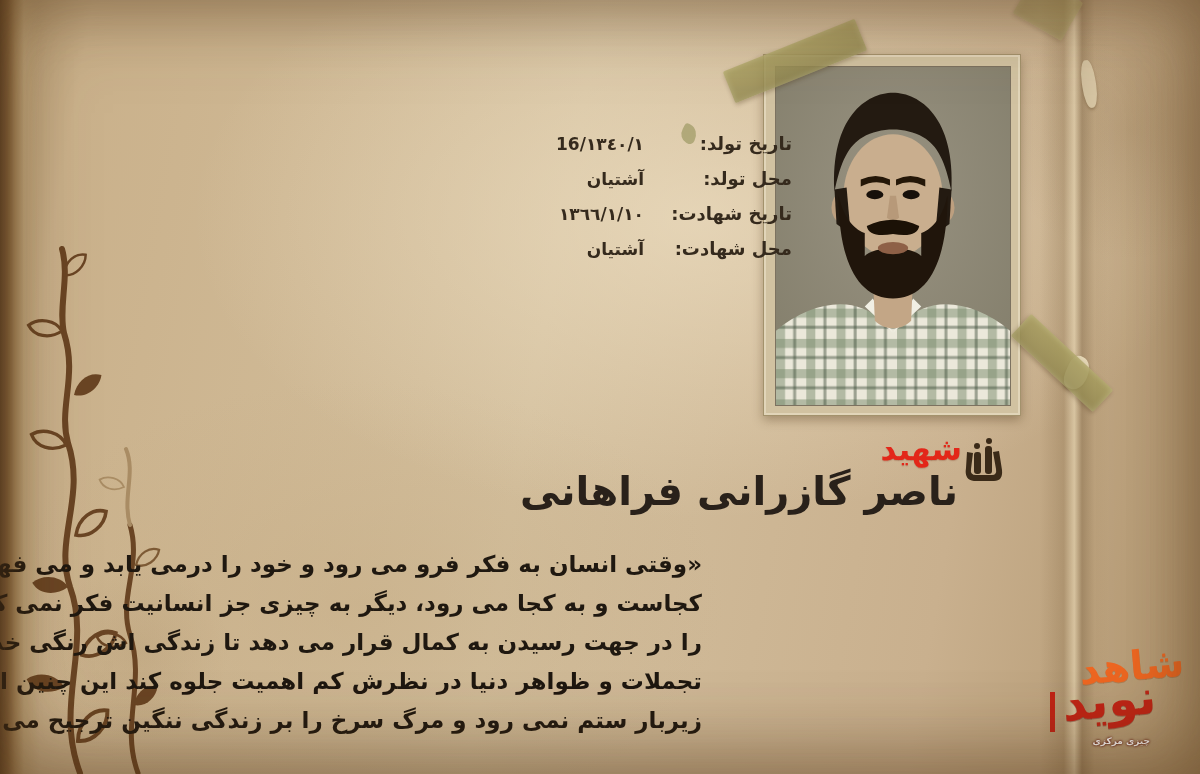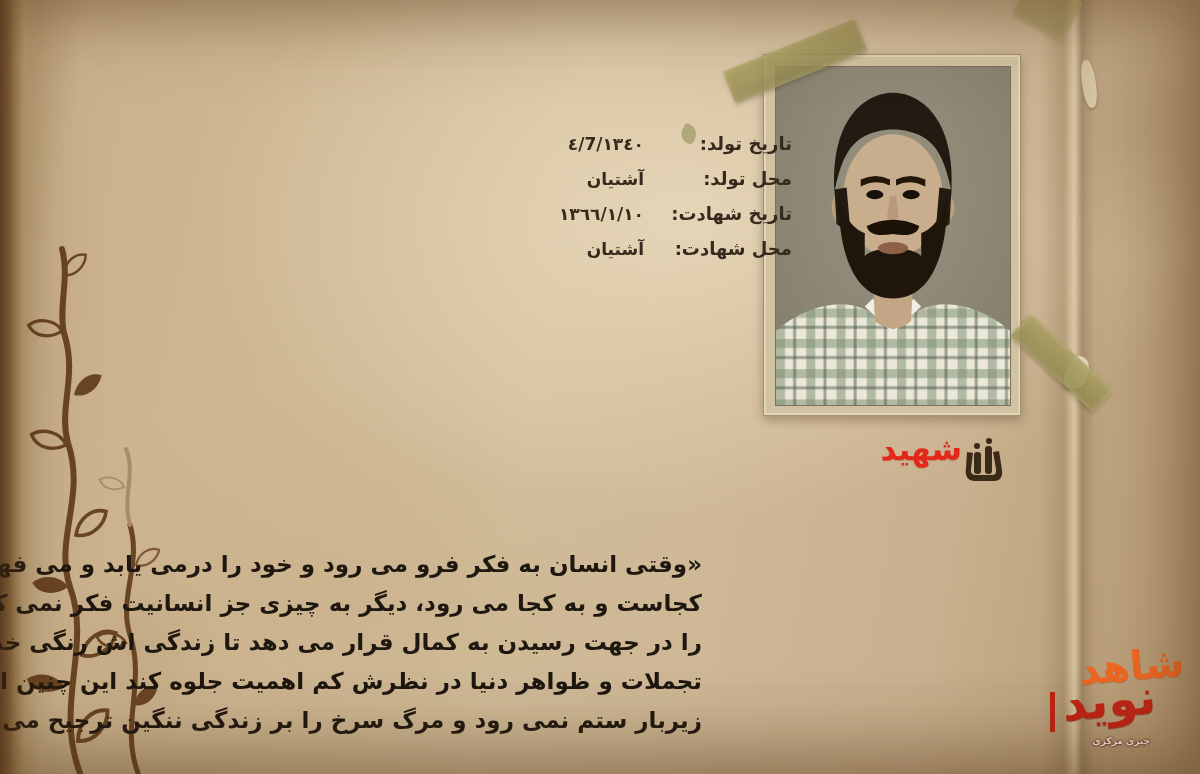--- a/index.html
+++ b/index.html
@@ -156,21 +156,21 @@
     </div>
   </div>
 
   <div class="tape tape-tl"></div>
   <div class="tape tape-br"></div>
   <div class="tape tape-top"></div>
 
   <div class="info">
     <div class="info-row">
       <span class="info-label">تاریخ تولد:</span>
-      <span class="info-value">١٣٤٠/7/٤</span>
+      <span class="info-value">١٣٤٠/١/16</span>
     </div>
     <div class="info-row">
       <span class="info-label">محل تولد:</span>
       <span class="info-value">آشتیان</span>
     </div>
     <div class="info-row">
       <span class="info-label">تاریخ شهادت:</span>
       <span class="info-value">١٣٦٦/١/١٠</span>
     </div>
     <div class="info-row">
@@ -185,20 +185,21 @@
       <rect x="12" y="14" width="7" height="22" rx="3"></rect>
       <rect x="23" y="8" width="7" height="28" rx="3"></rect>
       <circle cx="15" cy="8" r="3"></circle>
       <circle cx="27" cy="3" r="3"></circle>
     </g>
   </svg>
 
   <div class="honorific">
     <span class="honorific-inner">شهید</span>
   </div>
+  <div class="name">ناصر گازرانی فراهانی</div>
 
   <div class="quote">
     <div class="quote-line">«وقتی انسان به فکر فرو می رود و خود را درمی یابد و می فهمد که از کجا آمده در</div>
     <div class="quote-line">کجاست و به کجا می رود، دیگر به چیزی جز انسانیت فکر نمی کند و هستی خویش</div>
     <div class="quote-line">را در جهت رسیدن به کمال قرار می دهد تا زندگی اش رنگی خدایی بگیرد و</div>
     <div class="quote-line">تجملات و ظواهر دنیا در نظرش کم اهمیت جلوه کند این چنین انسانی هیچگاه</div>
     <div class="quote-line">زیربار ستم نمی رود و مرگ سرخ را بر زندگی ننگین ترجیح می دهد.»</div>
   </div>
 
   <div class="logo">

